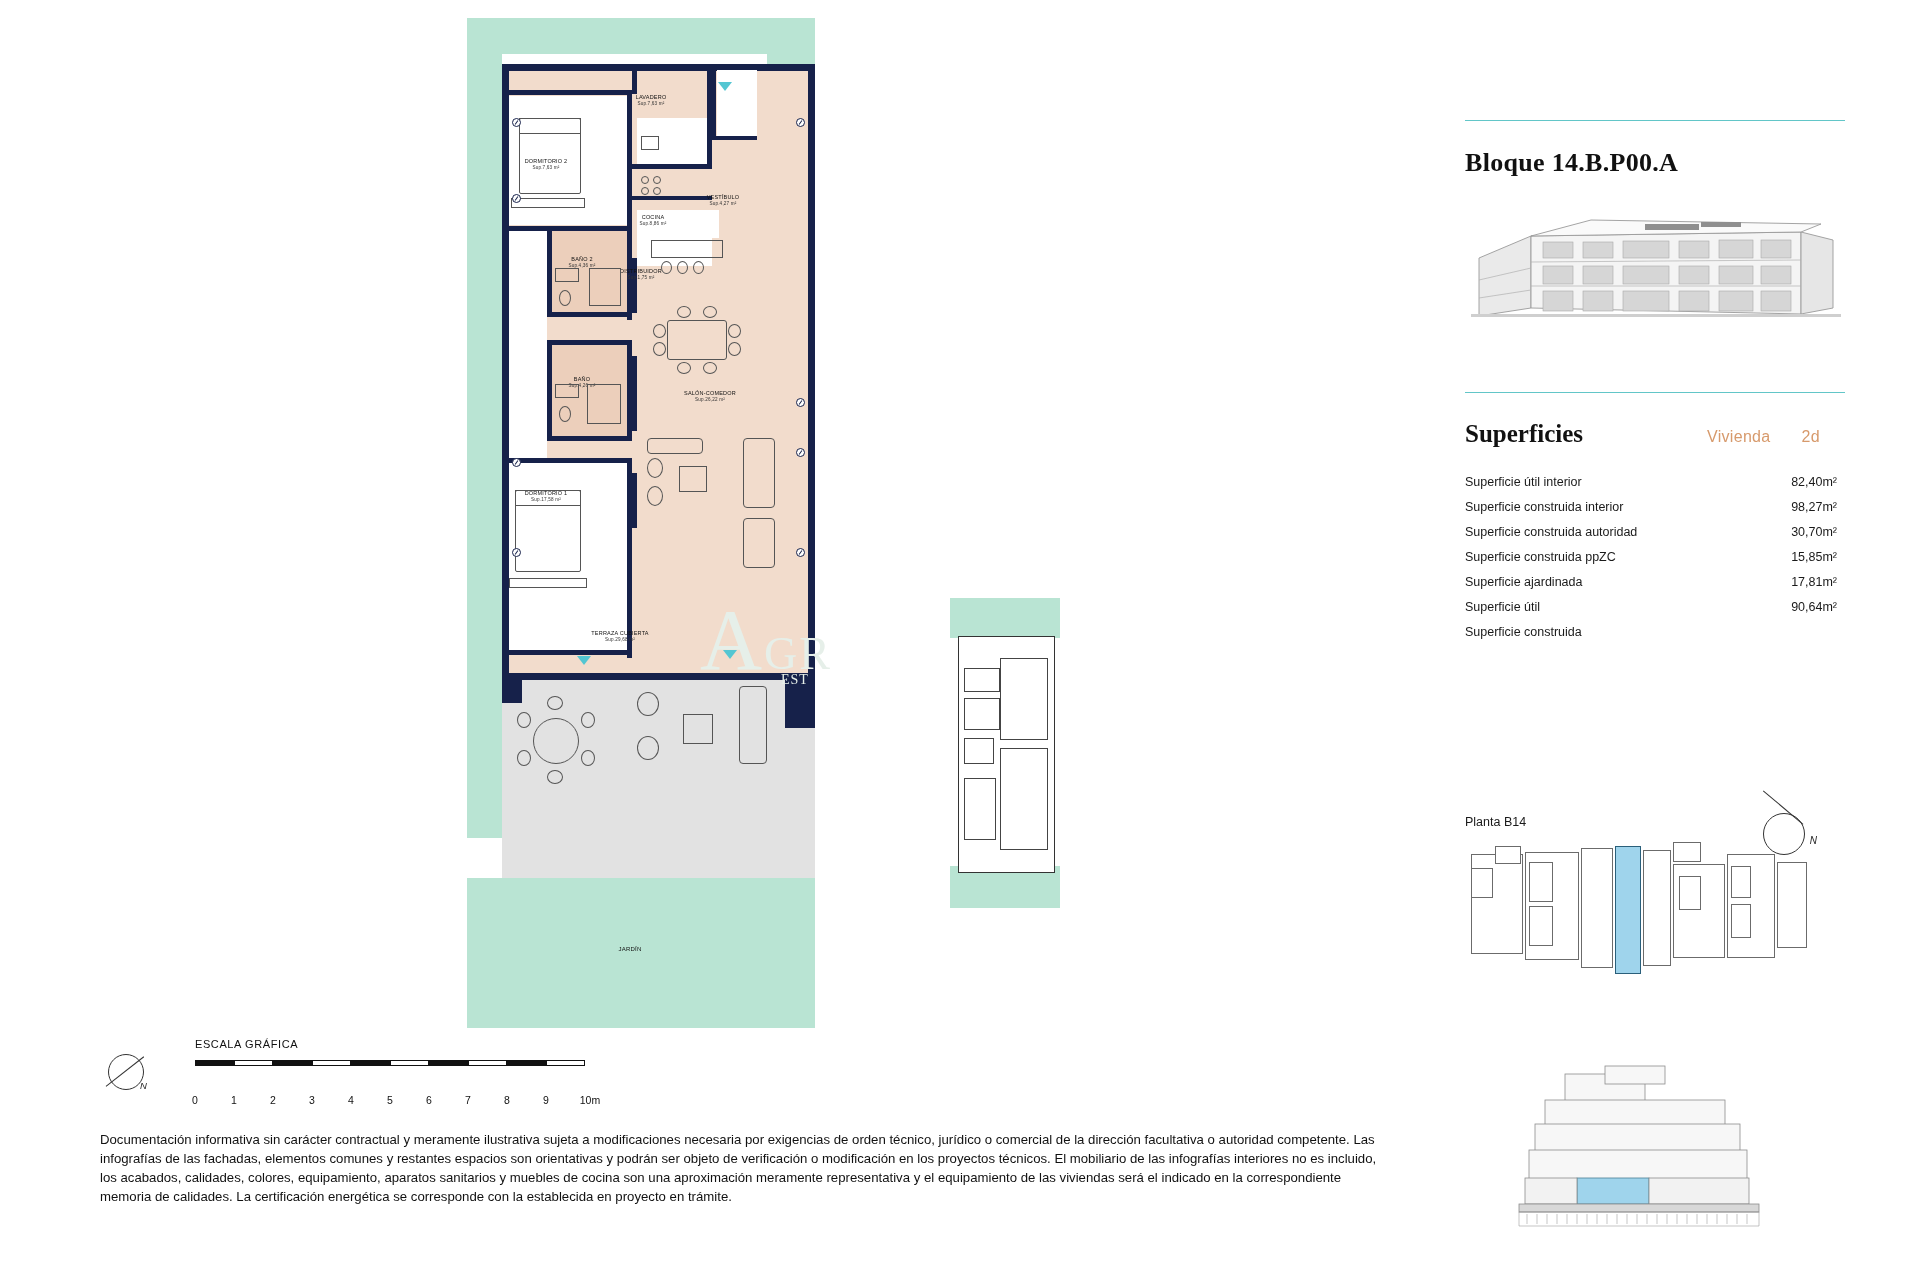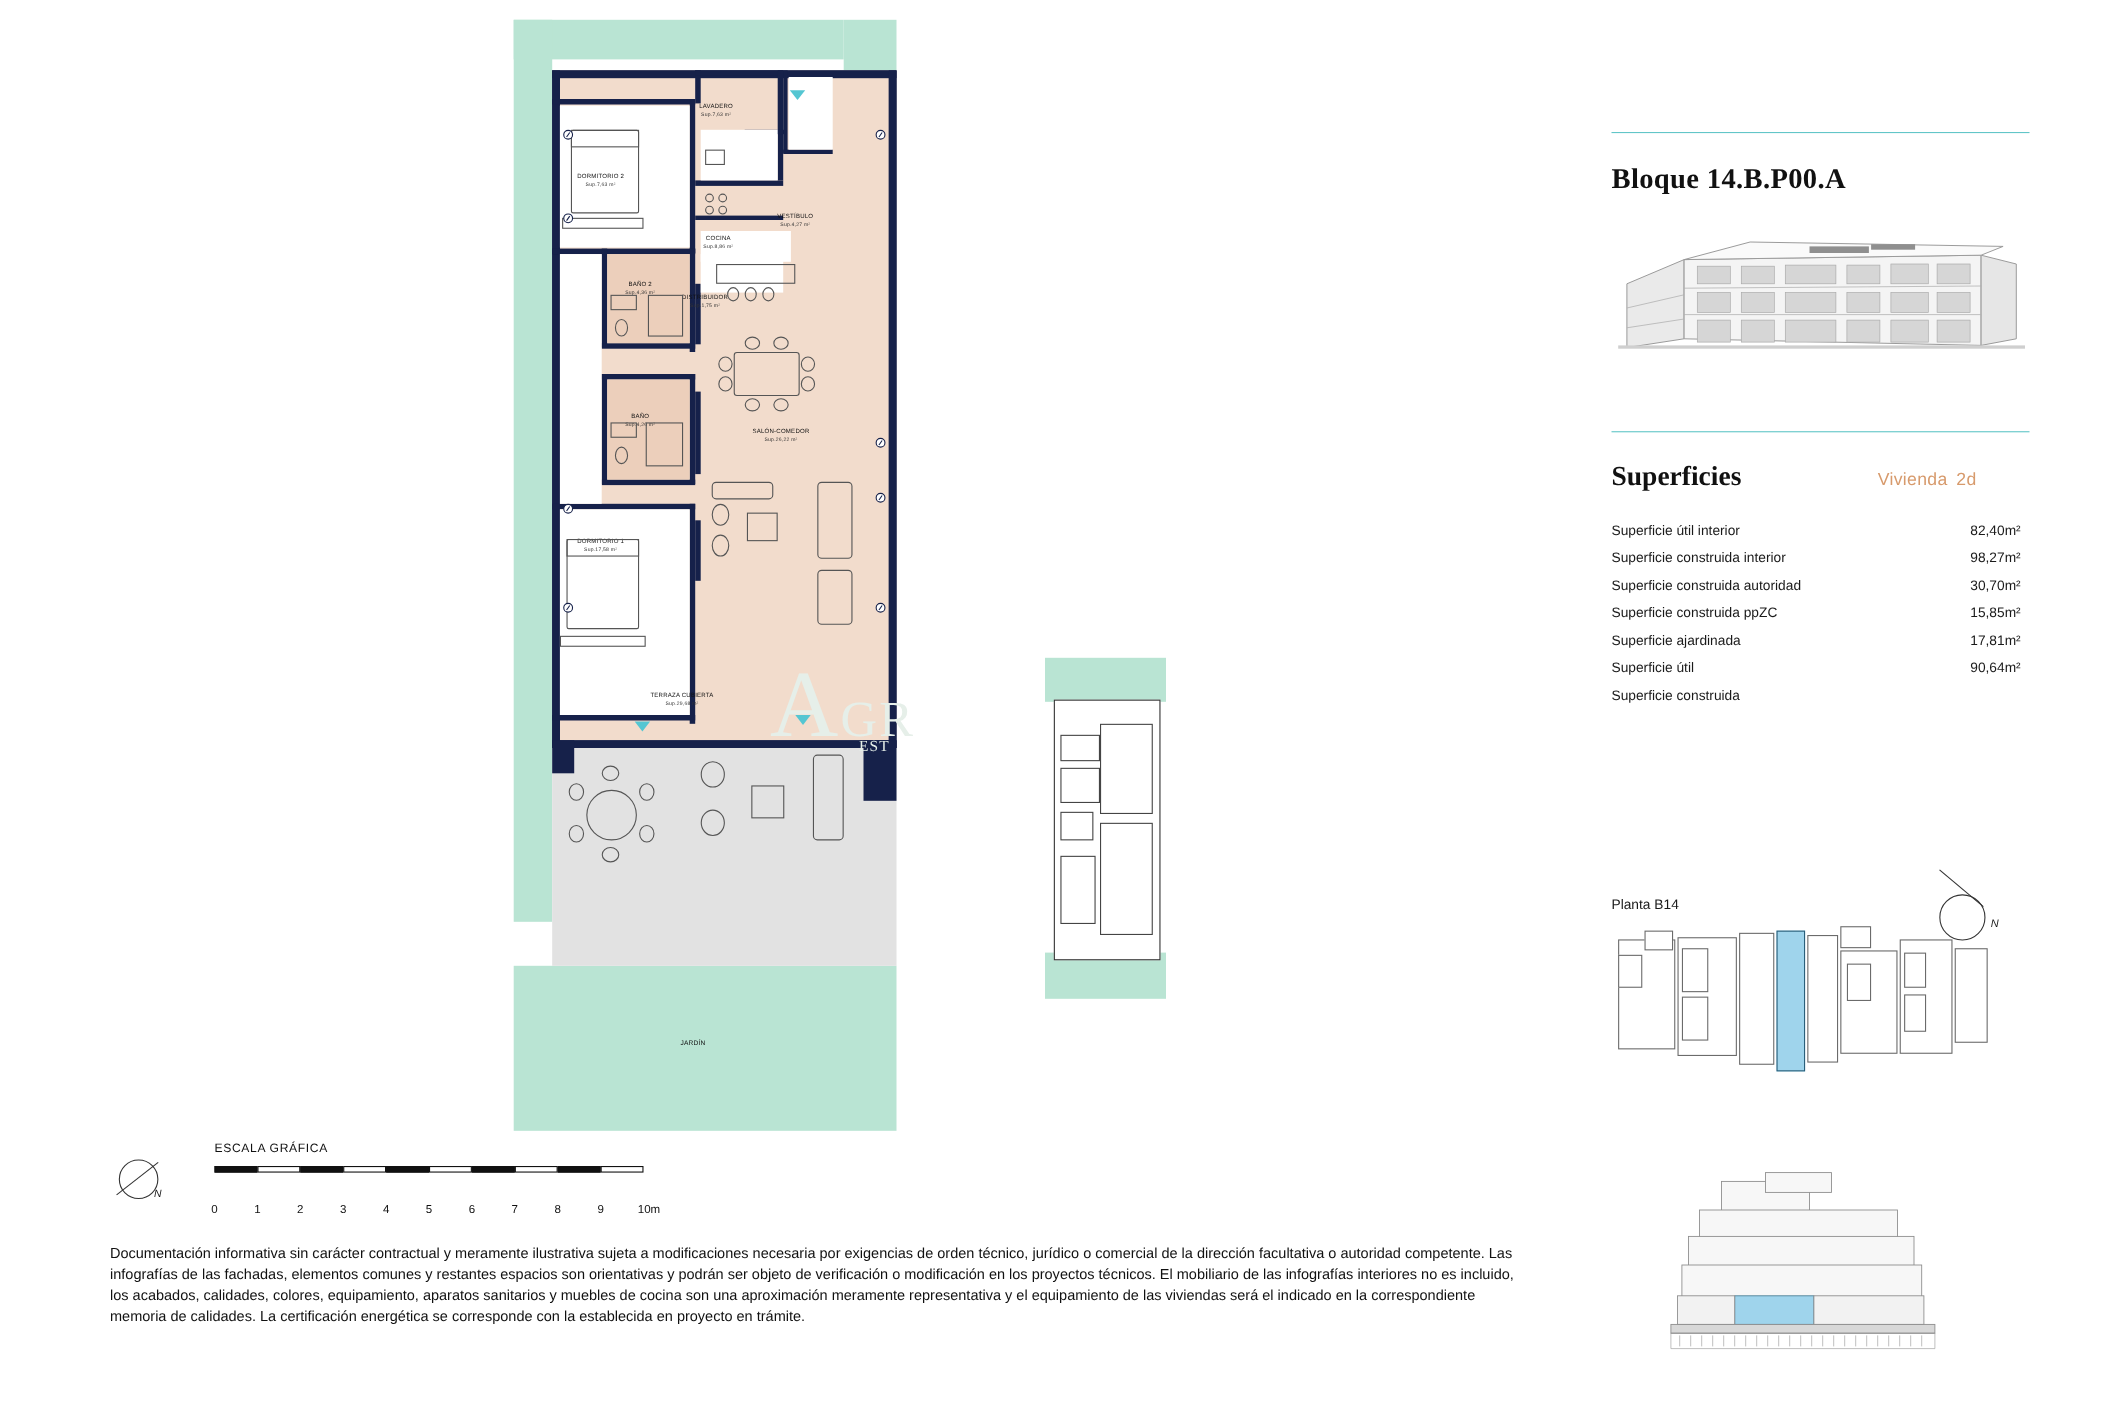--- a/index.html
+++ b/index.html
@@ -170,21 +170,21 @@
     font-weight: bold;
     color: #111;
   }
   .sup-type {
     position: absolute;
     left: 242px; top: 428px;
     font-size: 16px;
     color: #d79a6c;
     letter-spacing: 0.3px;
   }
-  .sup-type .num { margin-left: 8px; }
+  .sup-type .num { margin-left: 31px; }
   .table {
     position: absolute;
     left: 0; top: 472px;
     width: 380px;
   }
   .trow {
     position: relative;
     height: 25px;
     font-size: 12.5px;
     color: #1a1a1a;

